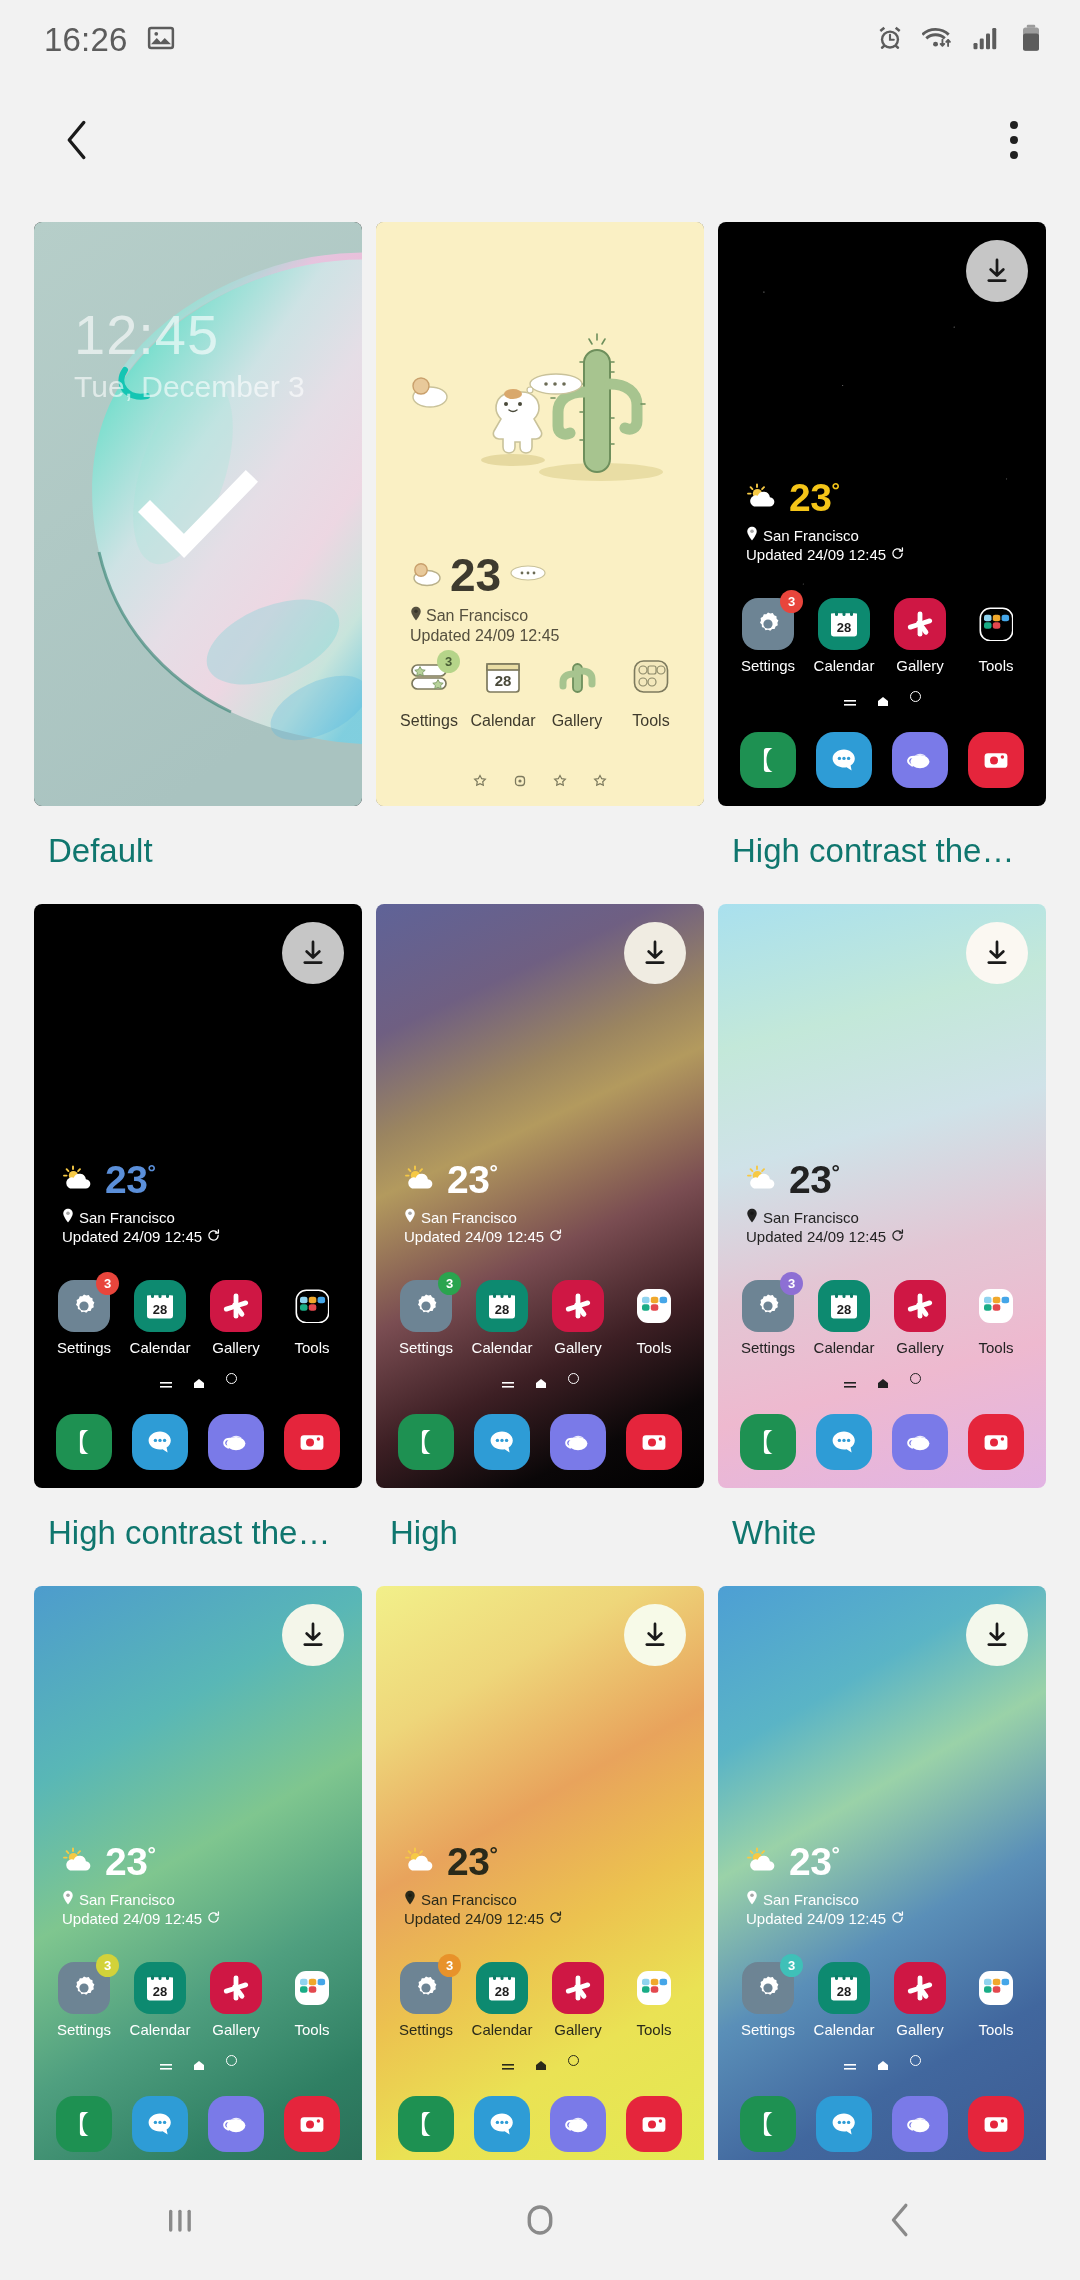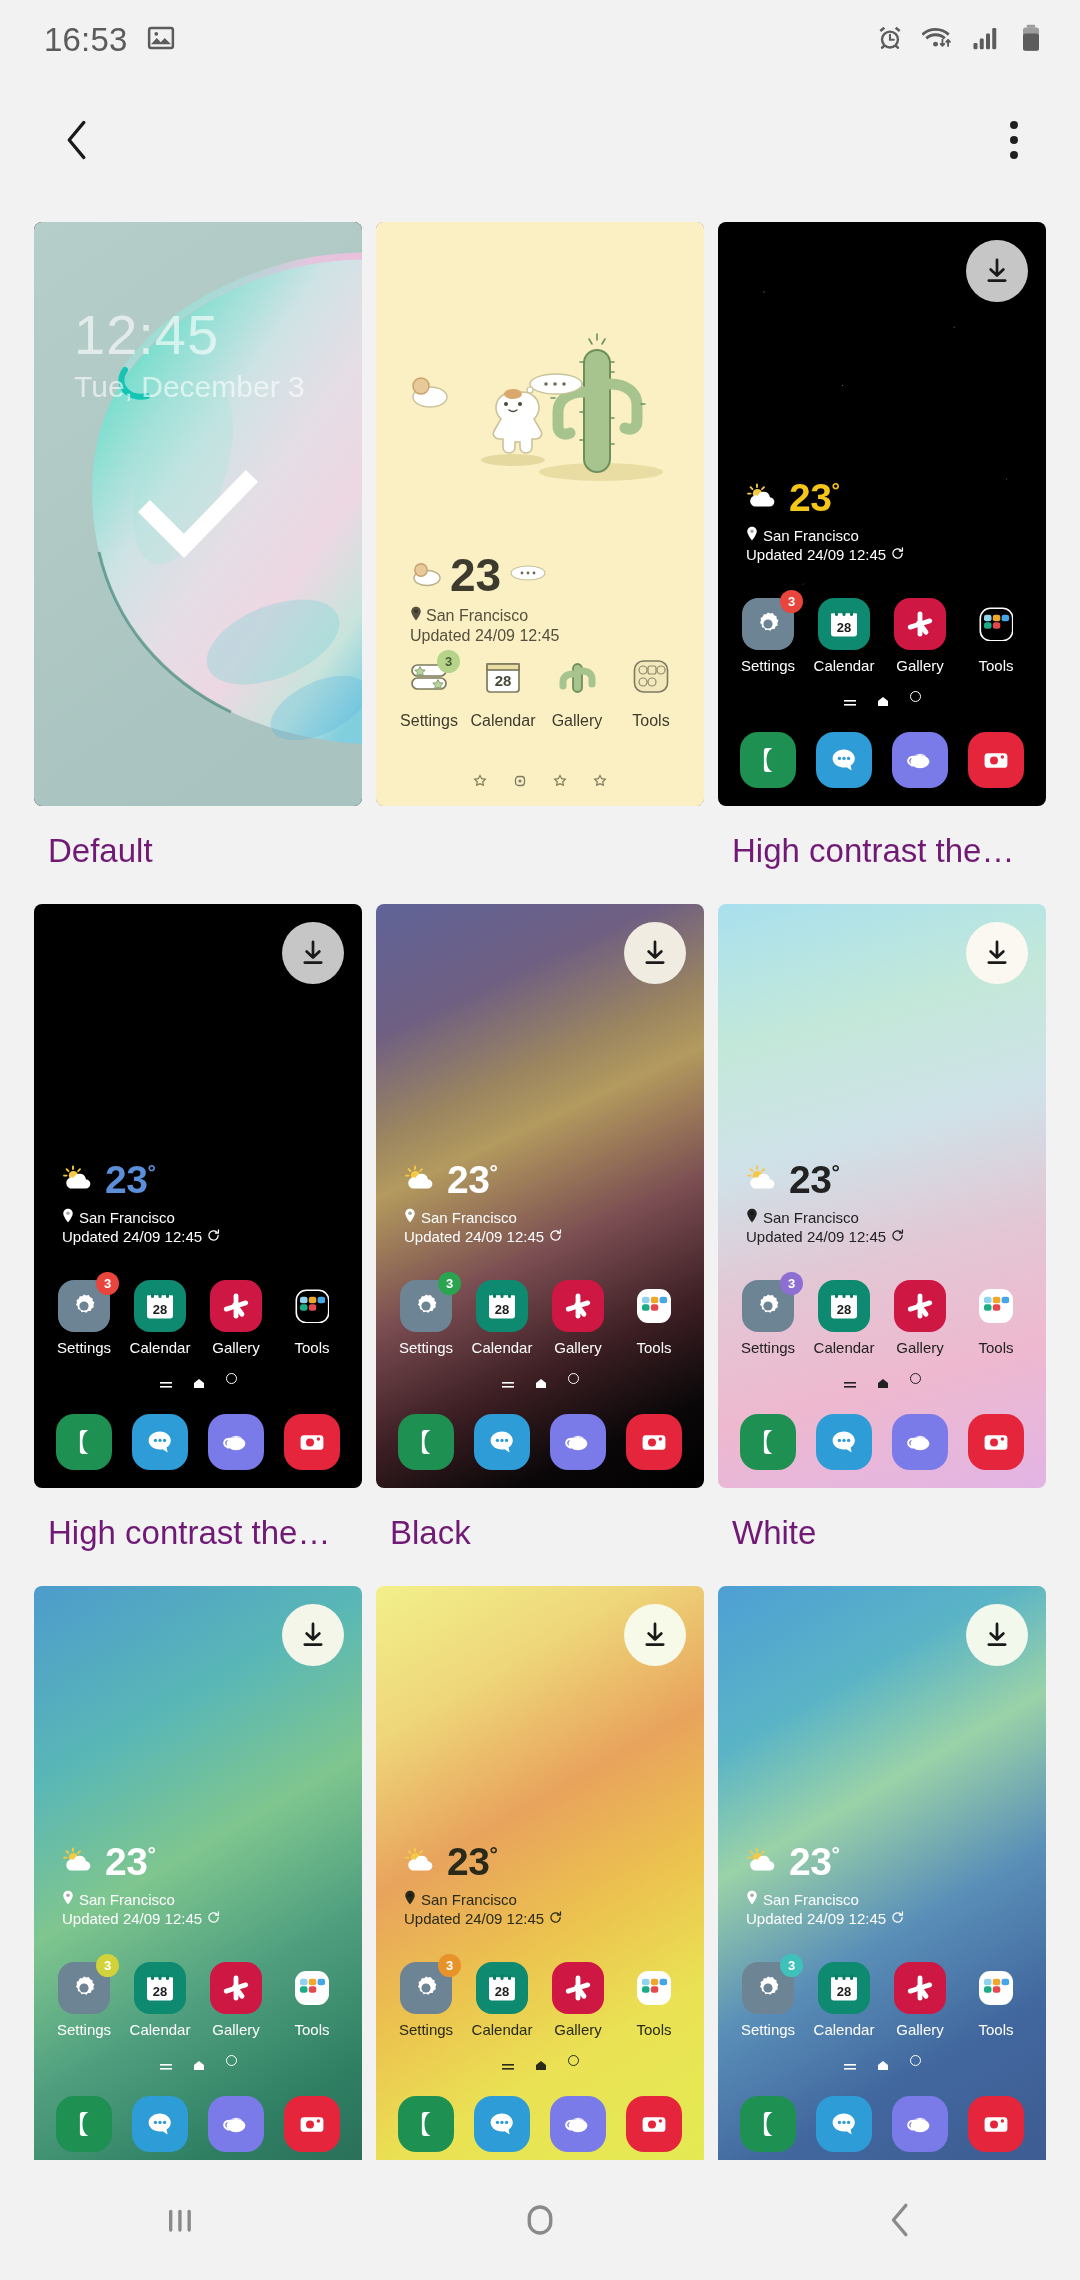--- a/index.html
+++ b/index.html
@@ -41,21 +41,21 @@
     column-gap:14px; row-gap:0;
   }
   .cell { display:flex; flex-direction:column; }
   .thumb {
     position:relative; width:100%; height:584px;
     border-radius:8px; overflow:hidden;
     background:#111;
     text-decoration:underline;
   }
   .cell-label {
-    font-size:33px; color:#701a75;
+    font-size:33px; color:#0f766e;
     padding:26px 0 34px 14px;
     white-space:nowrap; overflow:hidden;
   }
 
   
   .dl-badge {
     position:absolute; top:18px; right:18px;
     width:62px; height:62px; border-radius:50%;
     display:flex; align-items:center; justify-content:center;
   }
@@ -136,21 +136,21 @@
     display:flex; align-items:center; justify-content:space-around;
     background:#f2f2f2;
   }
   .nav-btn { width:120px; height:120px; display:flex; align-items:center; justify-content:center; }
 </style>
 </head>
 <body>
 
 <div class="statusbar">
   <div class="sb-left">
-    <span class="sb-clock">16:53</span>
+    <span class="sb-clock">16:26</span>
     <span class="ic">
       <svg width="30" height="30" viewBox="0 0 24 24">
           <rect x="2.5" y="4" width="19" height="16" rx="1.6" fill="none" stroke="#5c5c5c" stroke-width="2"></rect>
           <path d="M4 17l4.6-5 3.2 3.4L15 12l5 5z" fill="#5c5c5c"></path>
           <circle cx="8.2" cy="8.6" r="1.5" fill="#5c5c5c"></circle>
         </svg>
     </span>
   </div>
   <div class="sb-right">
     <span class="ic">
@@ -783,21 +783,21 @@
             </div>
           </div>
         </div>
         <div class="dl-badge" style="background:#f0ece2">
           <svg width="34" height="34" viewBox="0 0 30 30">
             <path d="M15 5.2v13.4M9.4 13.6L15 19l5.6-5.4" fill="none" stroke="#1a1a1a" stroke-width="2.4" stroke-linecap="round" stroke-linejoin="round"></path>
             <path d="M7.8 23.4h14.4" stroke="#1a1a1a" stroke-width="2.4" stroke-linecap="round"></path>
           </svg>
         </div>
       </div>
-      <div class="cell-label">Black</div>
+      <div class="cell-label">High</div>
     </div>
     <div class="cell">
       <div class="thumb" style="background:linear-gradient(165deg,#a9e0ee 0%,#c3e8d9 22%,#cfe2e8 40%,#e3c6d4 60%,#eeb9cf 78%,#e2b4e4 100%)">
         <div class="hs">
           <div class="hs-weather">
             <div class="w-top">
               <span><svg width="34" height="28" viewBox="0 0 34 28">
                   <g stroke="#f6c945" stroke-width="1.9" stroke-linecap="round">
                     <path d="M11 2.5v2.6M4.6 5.2l1.8 1.9M18 5.2l-1.9 1.9M2 11.6h2.6M18.5 11.6h2.4"></path>
                   </g>

